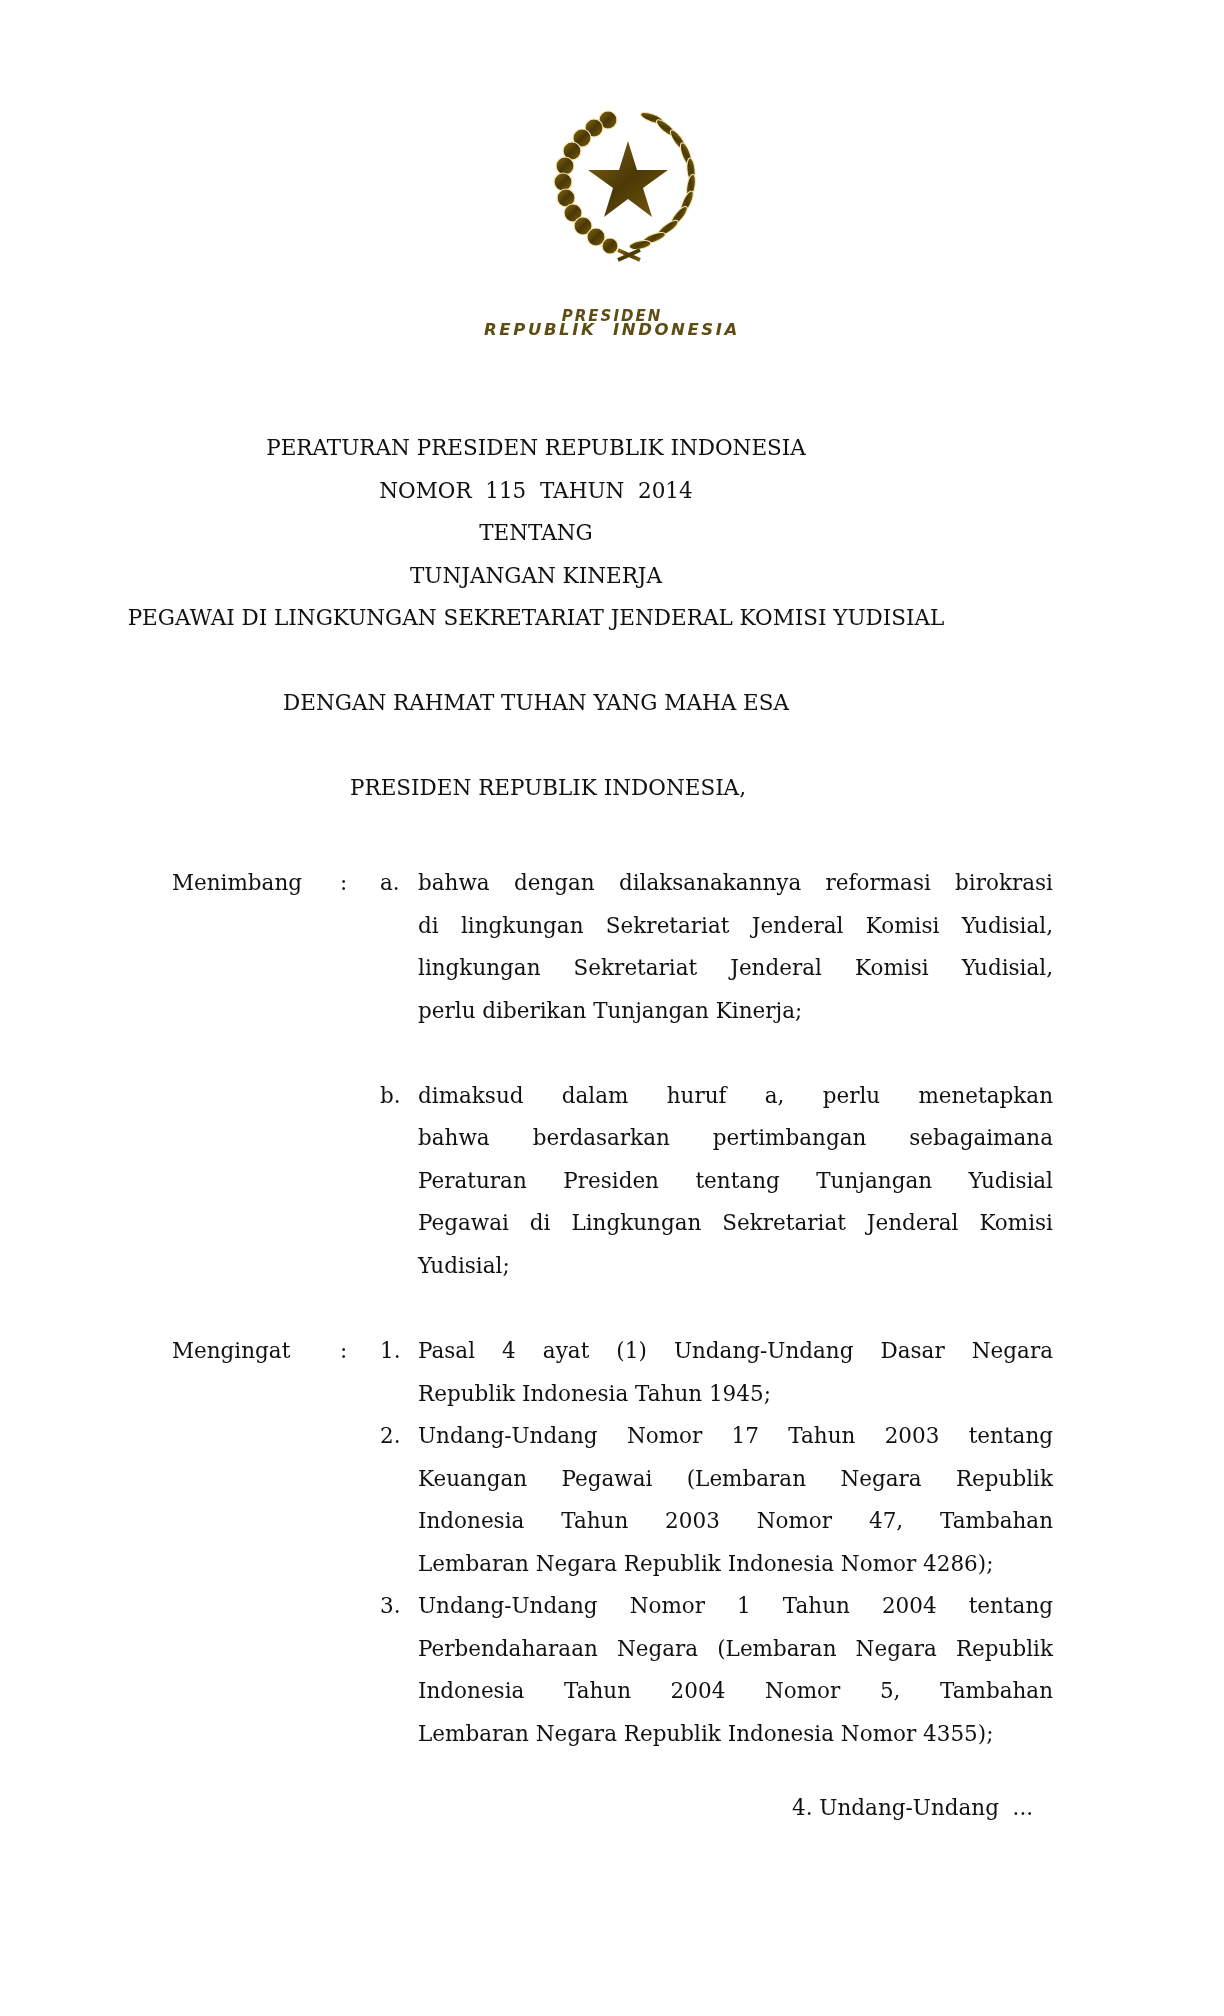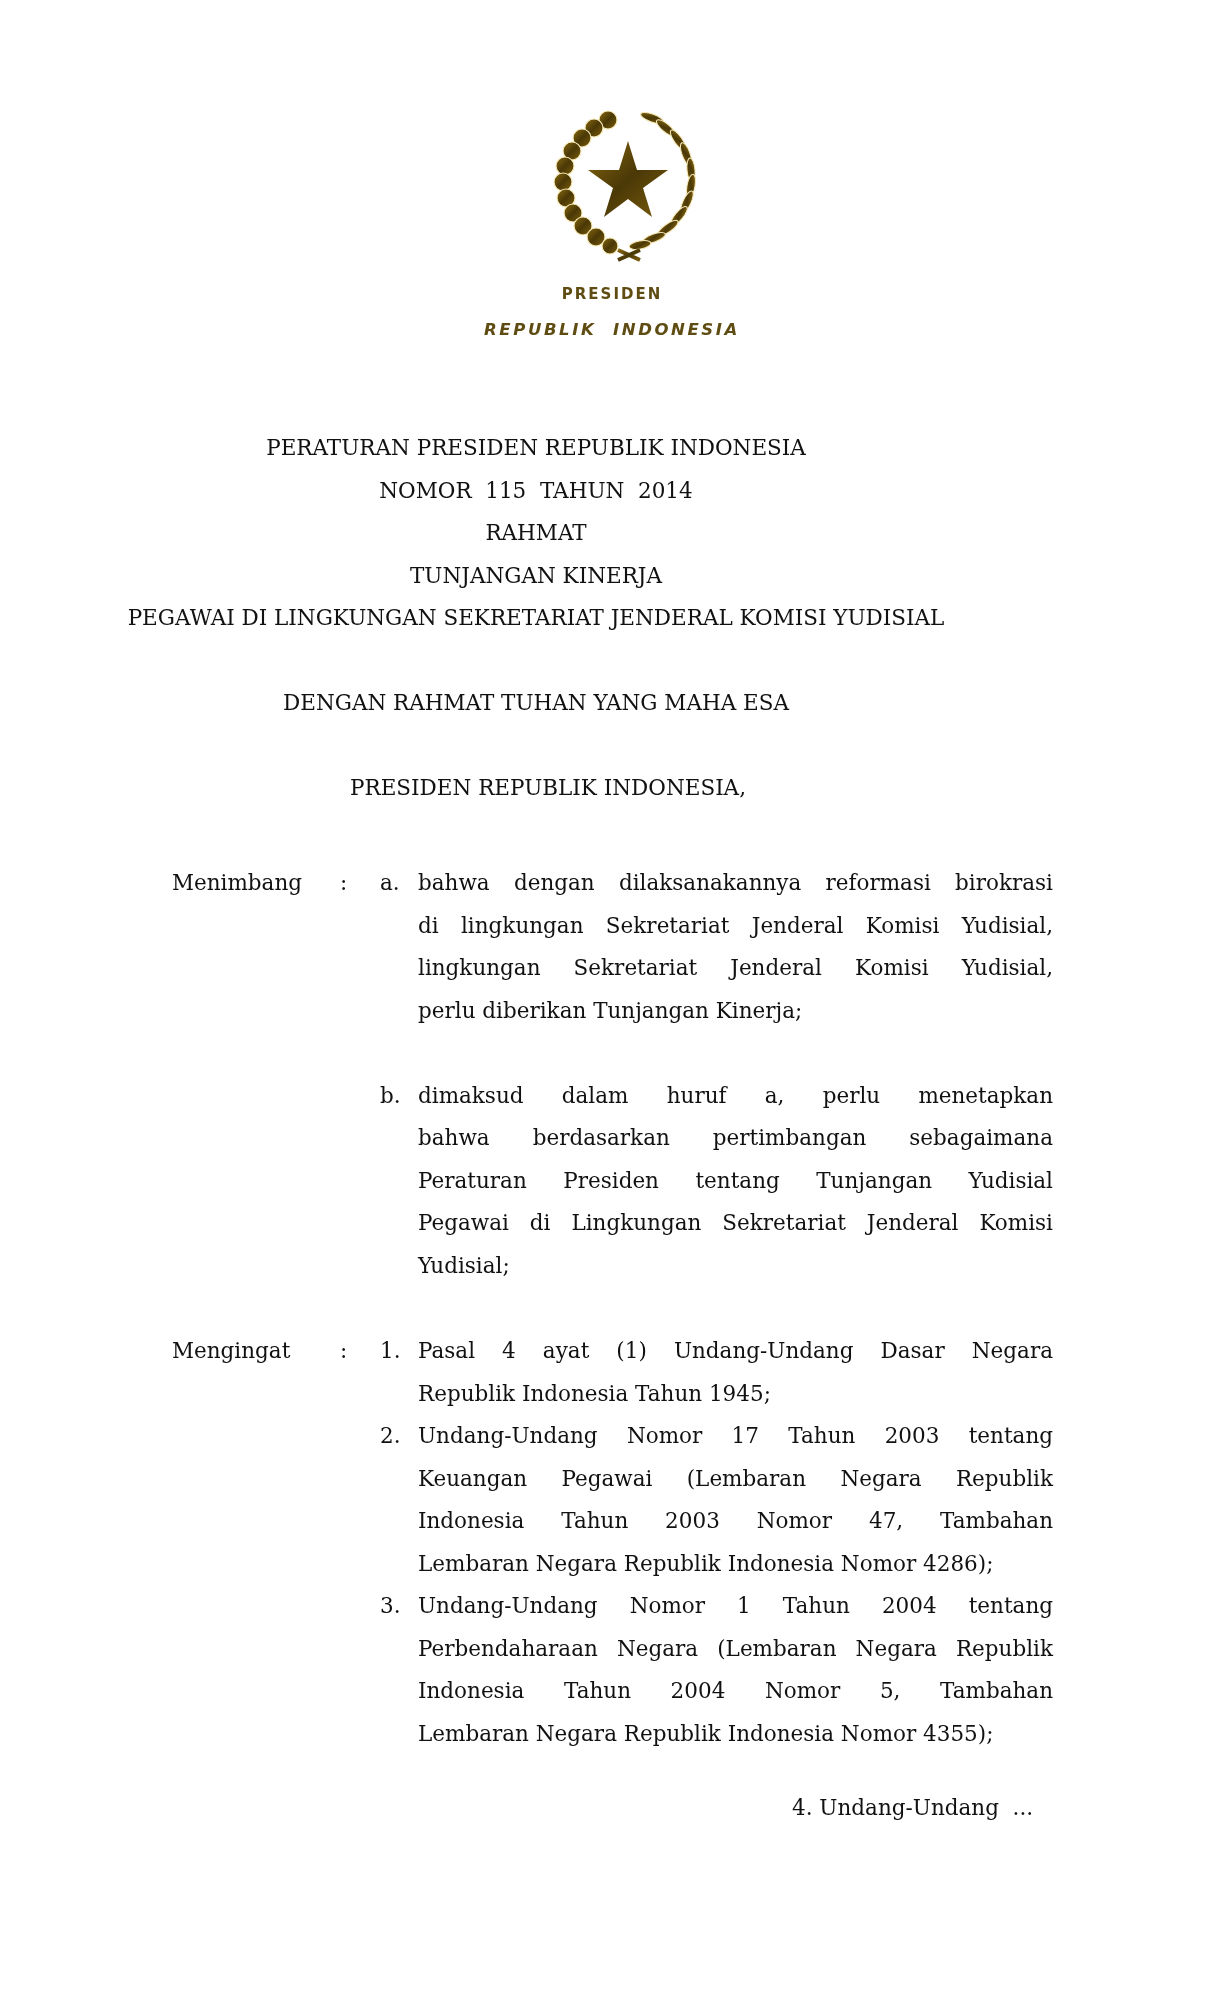--- a/index.html
+++ b/index.html
@@ -2,21 +2,21 @@
 <html><head>
 <meta charset="utf-8">
 <style>
   html, body { margin:0; padding:0; background:#ffffff; }
   body { width:1224px; height:2016px; position:relative; overflow:hidden;
          font-family:"DejaVu Serif", "Liberation Serif", serif; color:#111; }
   .emblem { position:absolute; left:548px; top:104px; width:160px; height:158px; }
   .seal-text { position:absolute; left:0; width:1224px; text-align:center;
                font-family:"DejaVu Sans", "Liberation Sans", sans-serif; font-weight:bold;
                color:#5e4c12; letter-spacing:2px; }
-  .seal-1 { top:285px; font-size:15px; }
+  .seal-1 { top:307px; font-size:15px;font-style:italic; }
   .seal-2 { top:320px; font-size:16.5px; letter-spacing:2.6px; }
   .title { position:absolute; left:0; width:1072px; text-align:center; font-size:21.5px;
            line-height:42.5px; }
   .title .ln { display:block; white-space:pre; }
   .section { position:absolute; left:0; width:1224px; font-size:21.5px; line-height:42.5px; }
   .label { position:absolute; left:172px; }
   .colon { position:absolute; left:340px; }
   .item { position:absolute; left:380px; width:675px; }
   .num { position:absolute; left:0; }
   .body { position:absolute; left:38px; width:635px; }
@@ -67,21 +67,21 @@
   </g>
   <path d="M70,146 L92,156 M70,156 L92,146" stroke="url(#gold)" stroke-width="4" fill="none"></path>
 </svg>
 
 <div class="seal-text seal-1">PRESIDEN</div>
 <div class="seal-text seal-2" style="white-space:pre;font-style:italic;">REPUBLIK  INDONESIA</div>
 
 <div class="title" style="top:427px;">
   <span class="ln">PERATURAN PRESIDEN REPUBLIK INDONESIA</span>
   <span class="ln">NOMOR  115  TAHUN  2014</span>
-  <span class="ln">RAHMAT</span>
+  <span class="ln">TENTANG</span>
   <span class="ln">TUNJANGAN KINERJA</span>
   <span class="ln">PEGAWAI DI LINGKUNGAN SEKRETARIAT JENDERAL KOMISI YUDISIAL</span>
 </div>
 
 <div class="title" style="top:682px;">
   <span class="ln">DENGAN RAHMAT TUHAN YANG MAHA ESA</span>
 </div>
 <div class="title" style="top:767px;padding-left:12px;">
   <span class="ln">PRESIDEN REPUBLIK INDONESIA,</span>
 </div>

